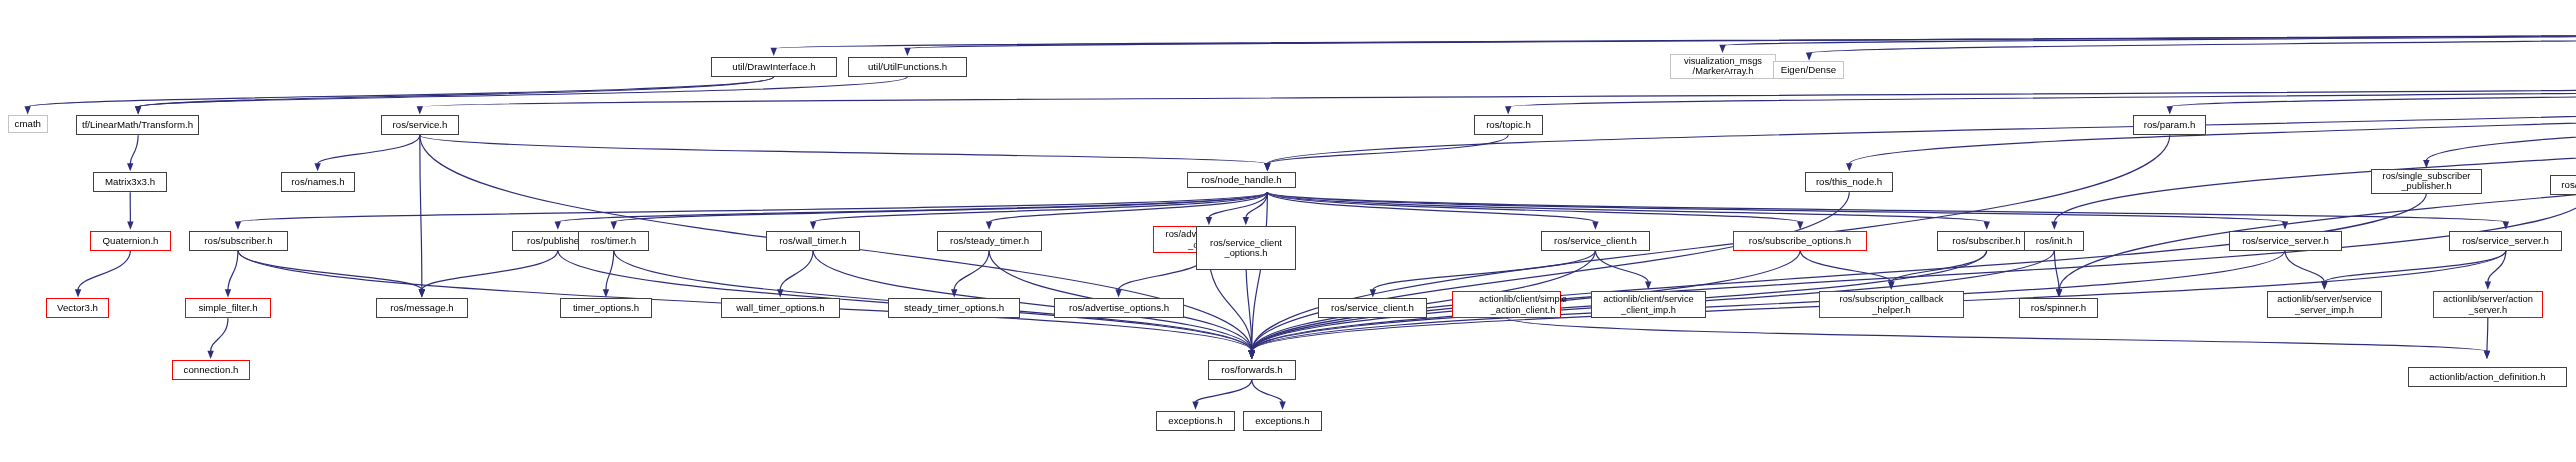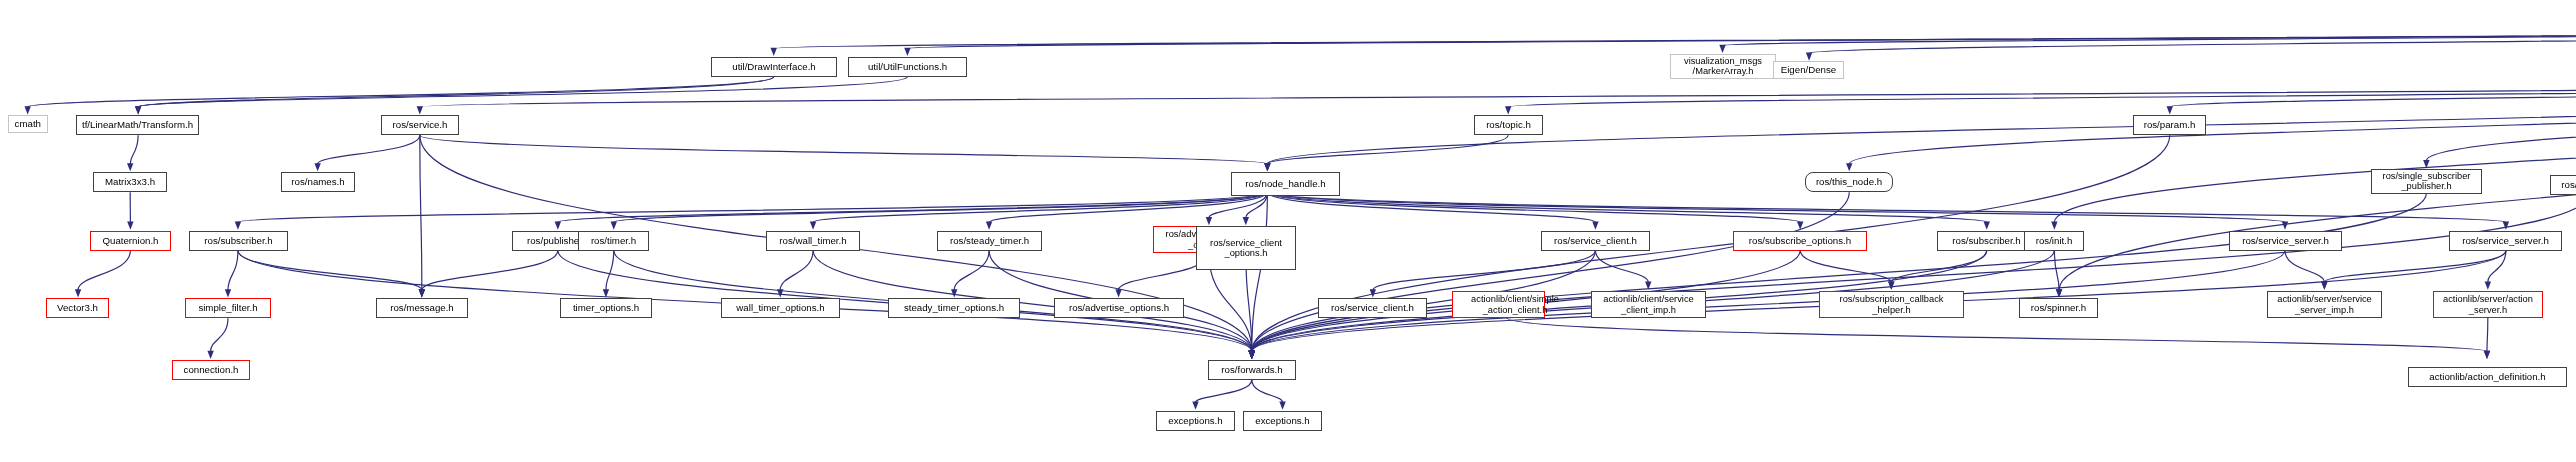--- a/index.html
+++ b/index.html
@@ -184,22 +184,22 @@
       <div class="node faint" style="left: 7.8px; top: 115px; width: 40px; height: 18px;">cmath</div>
       <div class="node" style="left: 76px; top: 115px; width: 123px; height: 20px;">tf/LinearMath/Transform.h</div>
       <div class="node" style="left: 381px; top: 115px; width: 78px; height: 20px;">ros/service.h</div>
       <div class="node" style="left: 1474px; top: 115px; width: 69px; height: 20px;">ros/topic.h</div>
       <div class="node" style="left: 2133px; top: 115px; width: 73px; height: 20px;">ros/param.h</div>
       <div class="node" style="left: 2371px; top: 169px; width: 111px; height: 24.6px; font-size: 9.3px;">ros/single_subscriber
 _publisher.h</div>
       <div class="node" style="left: 2550px; top: 175px; width: 76px; height: 20px;">ros/master.h</div>
       <div class="node" style="left: 93px; top: 172px; width: 74px; height: 20px;">Matrix3x3.h</div>
       <div class="node" style="left: 281px; top: 172px; width: 74px; height: 20px;">ros/names.h</div>
-      <div class="node hub" style="left: 1231px; top: 172px; width: 109px; height: 24px;">ros/node_handle.h</div>
-      <div class="node" style="left: 1805px; top: 172px; width: 88px; height: 20px; border-radius: 8px;">ros/this_node.h</div>
+      <div class="node hub" style="left: 1187px; top: 172px; width: 109px; height: 16px;">ros/node_handle.h</div>
+      <div class="node" style="left: 1805px; top: 172px; width: 88px; height: 20px;">ros/this_node.h</div>
       <div class="node red" style="left: 90px; top: 231px; width: 81px; height: 20px;">Quaternion.h</div>
       <div class="node" style="left: 189px; top: 231px; width: 99px; height: 20px;">ros/subscriber.h</div>
       <div class="node" style="left: 512px; top: 231px; width: 93px; height: 20px;">ros/publisher.h</div>
       <div class="node" style="left: 578px; top: 231px; width: 71px; height: 20px; text-align: right;">ros/timer.h</div>
       <div class="node" style="left: 766px; top: 231px; width: 94px; height: 20px;">ros/wall_timer.h</div>
       <div class="node" style="left: 937px; top: 231px; width: 105px; height: 20px;">ros/steady_timer.h</div>
       <div class="node redthick" style="left: 1153px; top: 226px; width: 113px; height: 27px; font-size: 9.3px;">ros/advertise_service
 _options.h</div>
       <div class="node hub" style="left: 1196px; top: 226px; width: 100px; height: 44px; font-size: 9.3px;">ros/service_client
 _options.h</div>
@@ -210,21 +210,21 @@
       <div class="node" style="left: 2229px; top: 231px; width: 113px; height: 20px;">ros/service_server.h</div>
       <div class="node" style="left: 2449px; top: 231px; width: 113px; height: 20px;">ros/service_server.h</div>
       <div class="node red" style="left: 46px; top: 298px; width: 63px; height: 20px;">Vector3.h</div>
       <div class="node red" style="left: 185px; top: 298px; width: 86px; height: 20px;">simple_filter.h</div>
       <div class="node hub" style="left: 376px; top: 298px; width: 92px; height: 20px;">ros/message.h</div>
       <div class="node hub" style="left: 560px; top: 298px; width: 92px; height: 20px;">timer_options.h</div>
       <div class="node" style="left: 721px; top: 298px; width: 119px; height: 20px;">wall_timer_options.h</div>
       <div class="node" style="left: 888px; top: 298px; width: 132px; height: 20px;">steady_timer_options.h</div>
       <div class="node" style="left: 1054px; top: 298px; width: 130px; height: 20px;">ros/advertise_options.h</div>
       <div class="node" style="left: 1318px; top: 298px; width: 109px; height: 20px;">ros/service_client.h</div>
-      <div class="node redthick" style="left: 1452px; top: 291px; width: 93px; height: 27px; font-size: 9.3px; padding-left: 36px;">actionlib/client/simple
+      <div class="node redthick" style="left: 1452px; top: 291px; width: 109px; height: 27px; font-size: 9.3px; padding-left: 36px;">actionlib/client/simple
 _action_client.h</div>
       <div class="node hub" style="left: 1591px; top: 291px; width: 115px; height: 27px; font-size: 9.3px;">actionlib/client/service
 _client_imp.h</div>
       <div class="node redthick" style="left: 1819px; top: 291px; width: 145px; height: 27px; font-size: 9.3px;">ros/subscription_callback
 _helper.h</div>
       <div class="node" style="left: 2019px; top: 298px; width: 79px; height: 20px;">ros/spinner.h</div>
       <div class="node" style="left: 2267px; top: 291px; width: 115px; height: 27px; font-size: 9.3px;">actionlib/server/service
 _server_imp.h</div>
       <div class="node redthick" style="left: 2433px; top: 291px; width: 110px; height: 27px; font-size: 9.3px;">actionlib/server/action
 _server.h</div>

